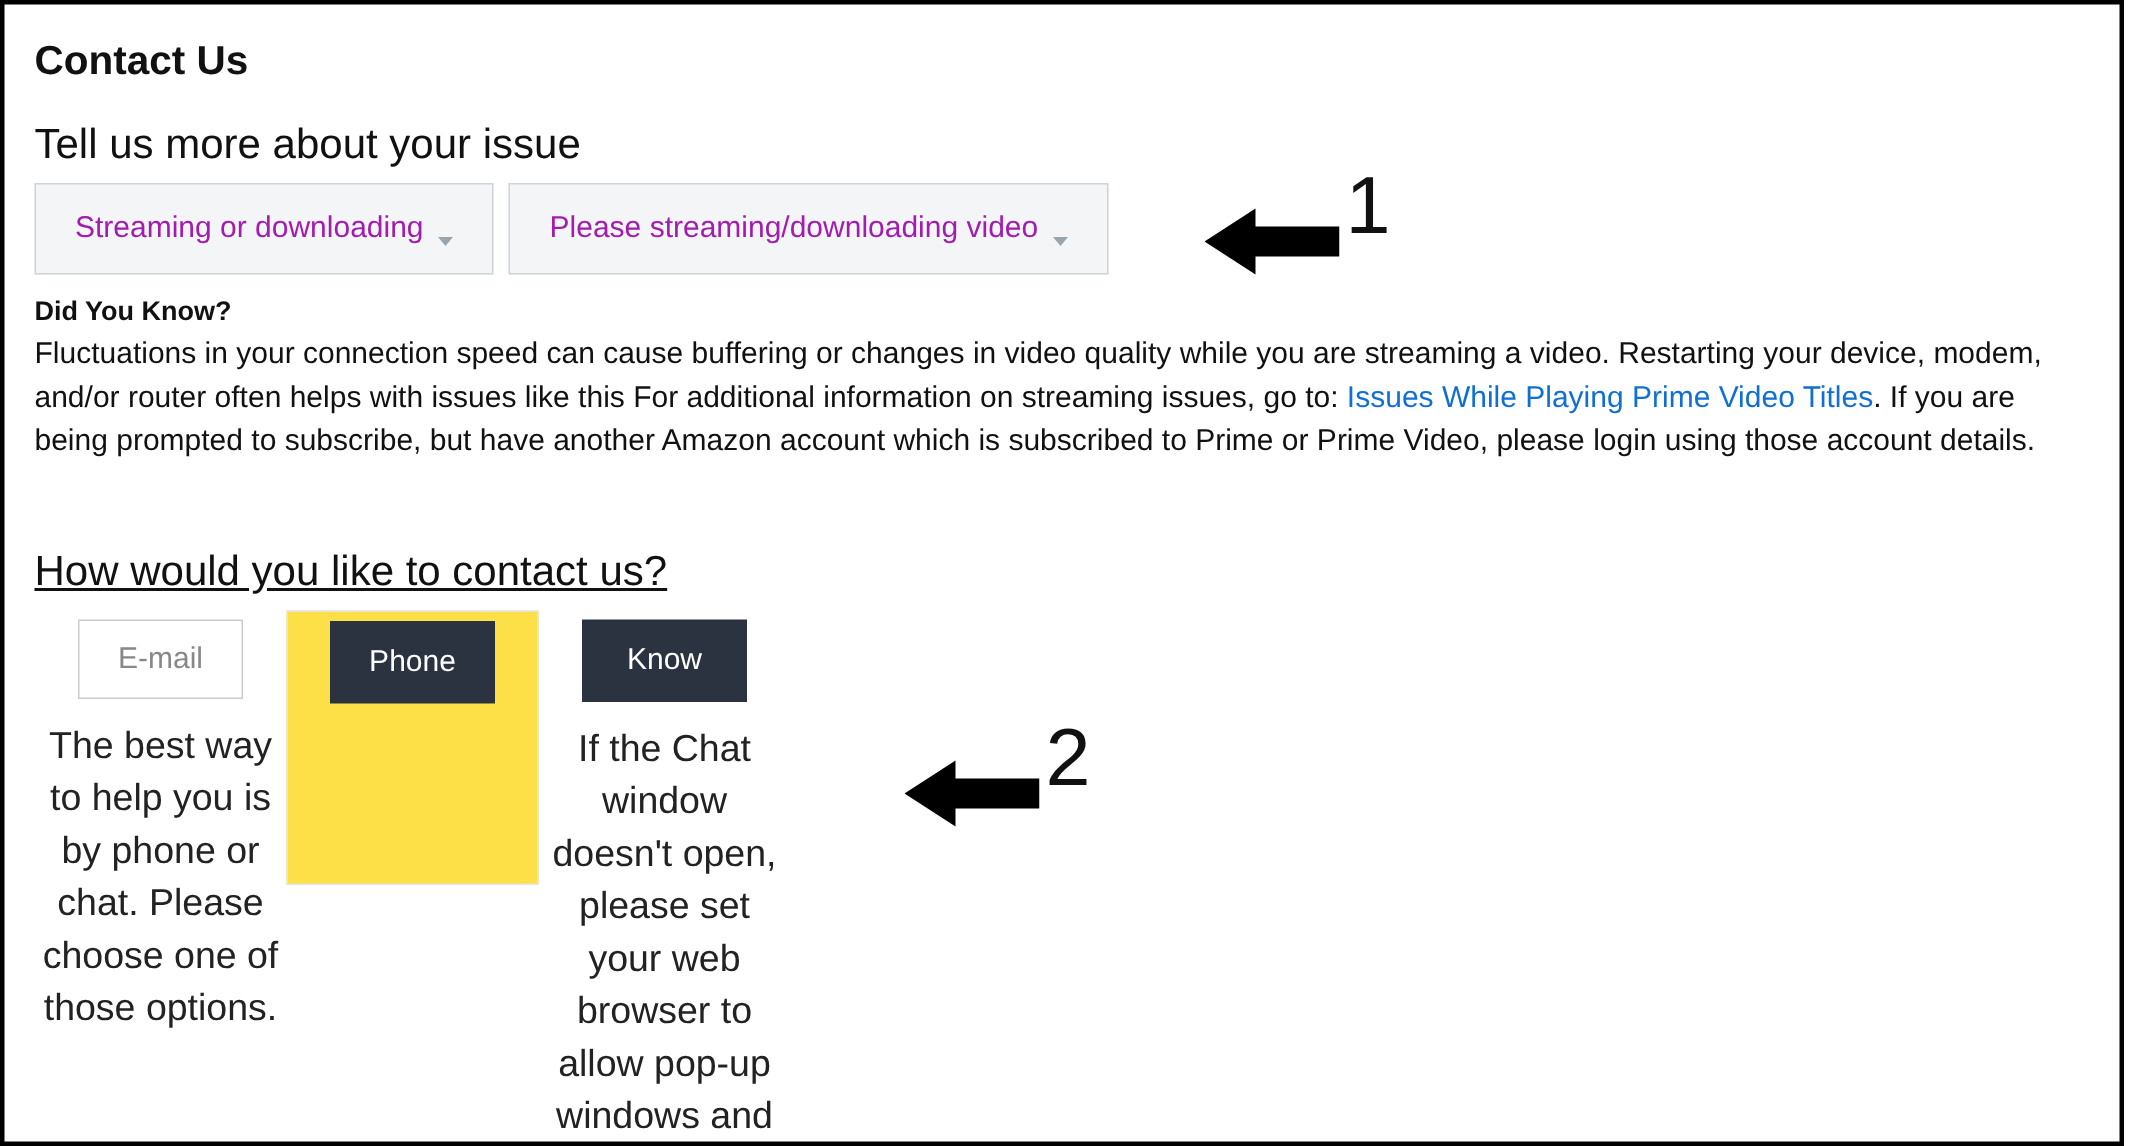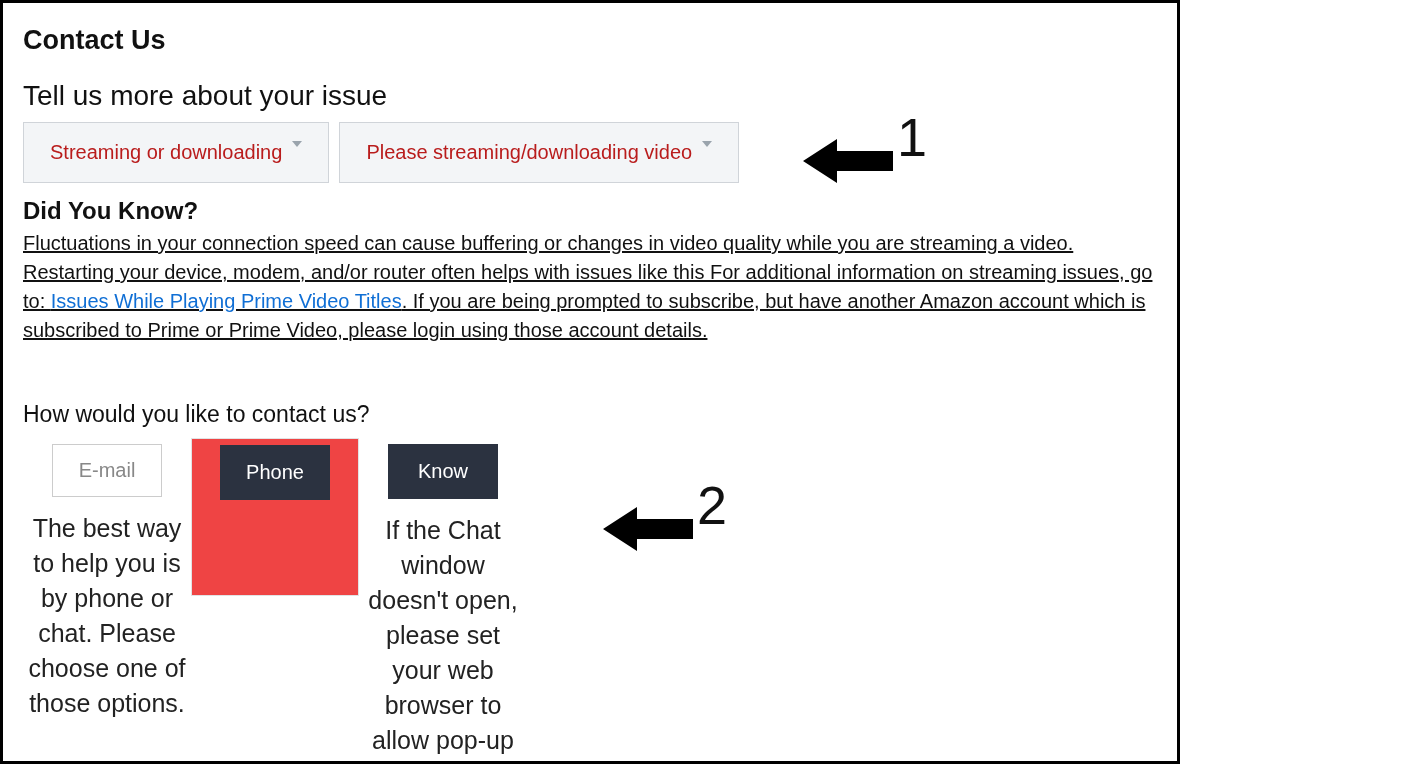--- a/index.html
+++ b/index.html
@@ -5,21 +5,21 @@
   * { box-sizing: border-box; }
   body {
     margin: 0;
     padding: 0;
     font-family: Arial, Helvetica, sans-serif;
     font-size: 19px;
     color: #111;
     background: #fff;
   }
   .outer {
-    width: 1180px;
+    width: 1416px;
     height: 764px;
     border: 3px solid #000;
     padding: 22px 20px 0 20px;
     position: relative;
     overflow: hidden;
   }
   h1.page-title {
     font-size: 27px;
     font-weight: bold;
     margin: 0 0 24px 0;
@@ -32,67 +32,67 @@
     display: flex;
     gap: 10px;
     margin-bottom: 14px;
     align-items: center;
   }
   .dropdown {
     border: 1px solid #d0d4d9;
     background: #f3f5f7;
     padding: 18px 26px;
     font-size: 20px;
-    color: #b91c1c;
+    color: #a21caf;
     display: inline-flex;
-    align-items: flex-start;
+    align-items: flex-end;
     gap: 6px;
     white-space: nowrap;
     cursor: pointer;
   }
   .dropdown .chevron {
     width: 0; height: 0;
     border-left: 5px solid transparent;
     border-right: 5px solid transparent;
     border-top: 6px solid #9aa4ad;
     margin-left: 4px;
   }
   h2.dyk-title {
-    font-size: 24px;
+    font-size: 18px;
     font-weight: bold;
     margin: 0 0 4px 0;
   }
   .dyk-text {
     font-size: 20px;
     line-height: 1.45;
     margin: 0 0 0 0;
-    text-decoration: underline;
   }
   .dyk-text a {
     color: #106fd5;
     text-decoration: none;
     cursor: pointer;
   }
   .contact-prompt {
-    font-size: 23px;
+    font-size: 28px;
     margin: 56px 0 10px 0;
+    text-decoration: underline;
   }
   .contact-row {
     display: flex;
     align-items: flex-start;
   }
   .contact-card {
     width: 168px;
     text-align: center;
     padding-top: 6px;
   }
   .contact-card.recommended-card {
-    background: #ef4444;
+    background: #fde047;
     border: 1px solid #e1e3e5;
-    padding-bottom: 95px;
+    padding-bottom: 120px;
   }
   .contact-btn {
     display: inline-block;
     min-width: 110px;
     padding: 16px 22px;
     background: #2b3240;
     color: #fff;
     font-size: 20px;
     border: none;
     cursor: pointer;

